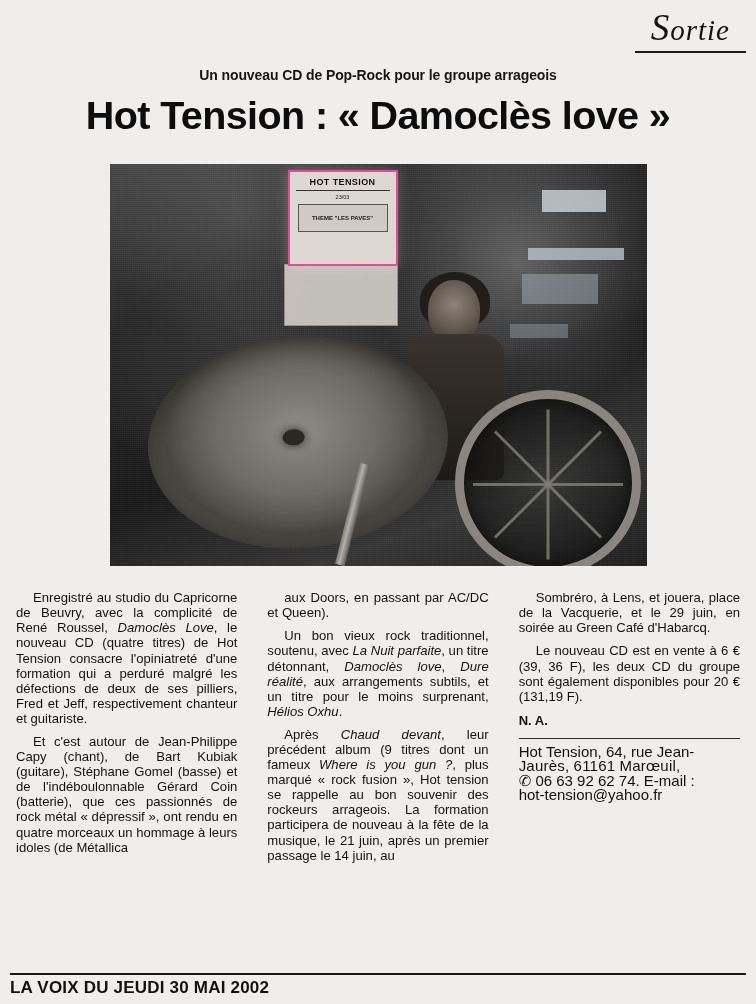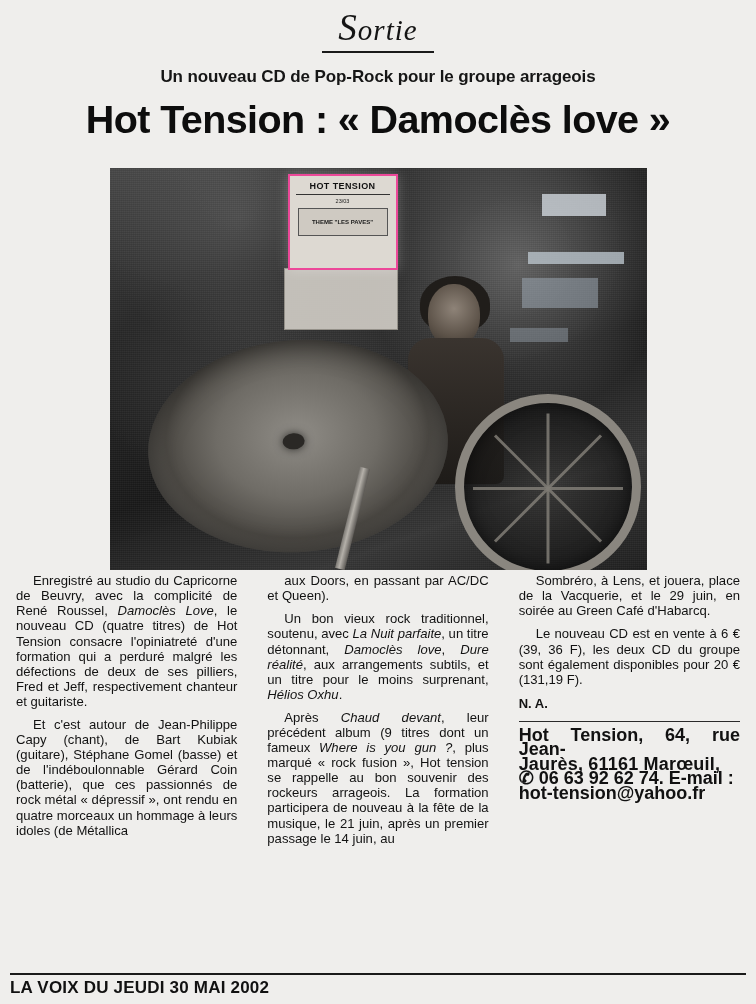--- a/index.html
+++ b/index.html
@@ -18,40 +18,40 @@
     position: relative;
     width: 756px;
     height: 1004px;
     background: #efeeec;
     box-sizing: border-box;
     padding: 0 10px;
   }
 
   
   .kicker-wrap {
-    text-align: center;
+    text-align: right;
     padding-top: 8px;
   }
   .kicker {
     display: inline-block;
     font-family: "Liberation Serif", serif;
     font-size: 29px;
     font-style: italic;
     letter-spacing: 1px;
     border-bottom: 2px solid #1a1a1a;
     padding: 0 16px 2px 16px;
     line-height: 1.1;
   }
   .kicker .cap {
     font-size: 37px;
   }
 
   .subhead {
     text-align: center;
-    font-size: 17px;
+    font-size: 14px;
     font-weight: bold;
     margin-top: 14px;
     letter-spacing: -0.1px;
     color: #161616;
   }
 
   .headline {
     text-align: center;
     font-size: 39.5px;
     font-weight: bold;
@@ -240,21 +240,21 @@
     width: 96px;
     height: 146px;
     background: linear-gradient(180deg, #3a342f 0%, #1e1b18 100%);
     border-radius: 22px 22px 8px 8px;
   }
 
   
   .columns {
     display: flex;
     gap: 30px;
-    margin-top: 3px;
+    margin-top: 24px;
     padding: 0 6px;
   }
   .col {
     width: 229px;
     font-family: "Liberation Sans", sans-serif;
     font-size: 13.1px;
     line-height: 15.1px;
     text-align: justify;
     color: #121212;
   }
@@ -272,23 +272,23 @@
     text-align: left;
     font-weight: bold;
     font-size: 13px;
     margin-top: 9px;
   }
   .contact-rule {
     border-top: 1px solid #2a2a2a;
     margin: 10px 0 6px 0;
   }
   .contact {
-    font-size: 18px;
+    font-size: 15px;
     line-height: 14.4px;
-    font-weight: bold;
+    font-weight: normal;
     text-align: justify;
     color: #111;
   }
   .contact .line2 { letter-spacing: 0.2px; }
 
   
   .footer {
     position: absolute;
     left: 10px;
     bottom: 6px;

